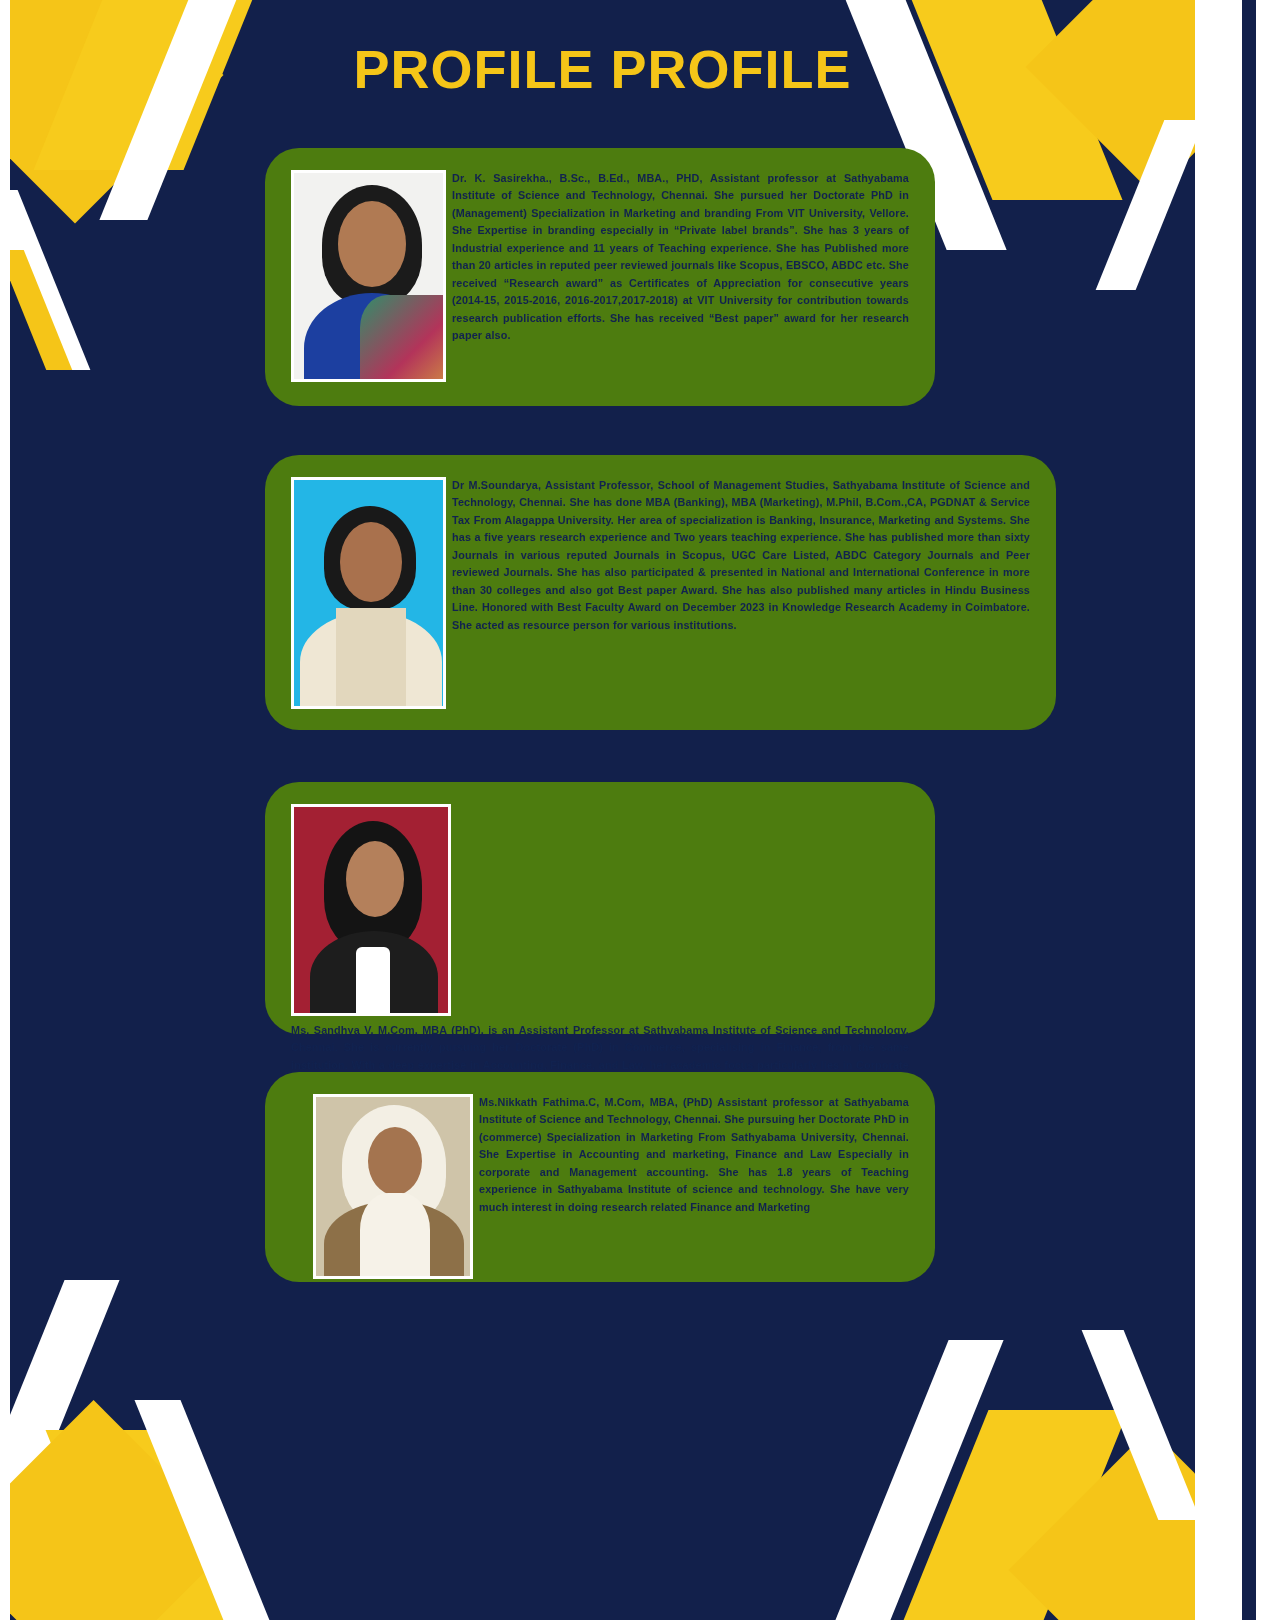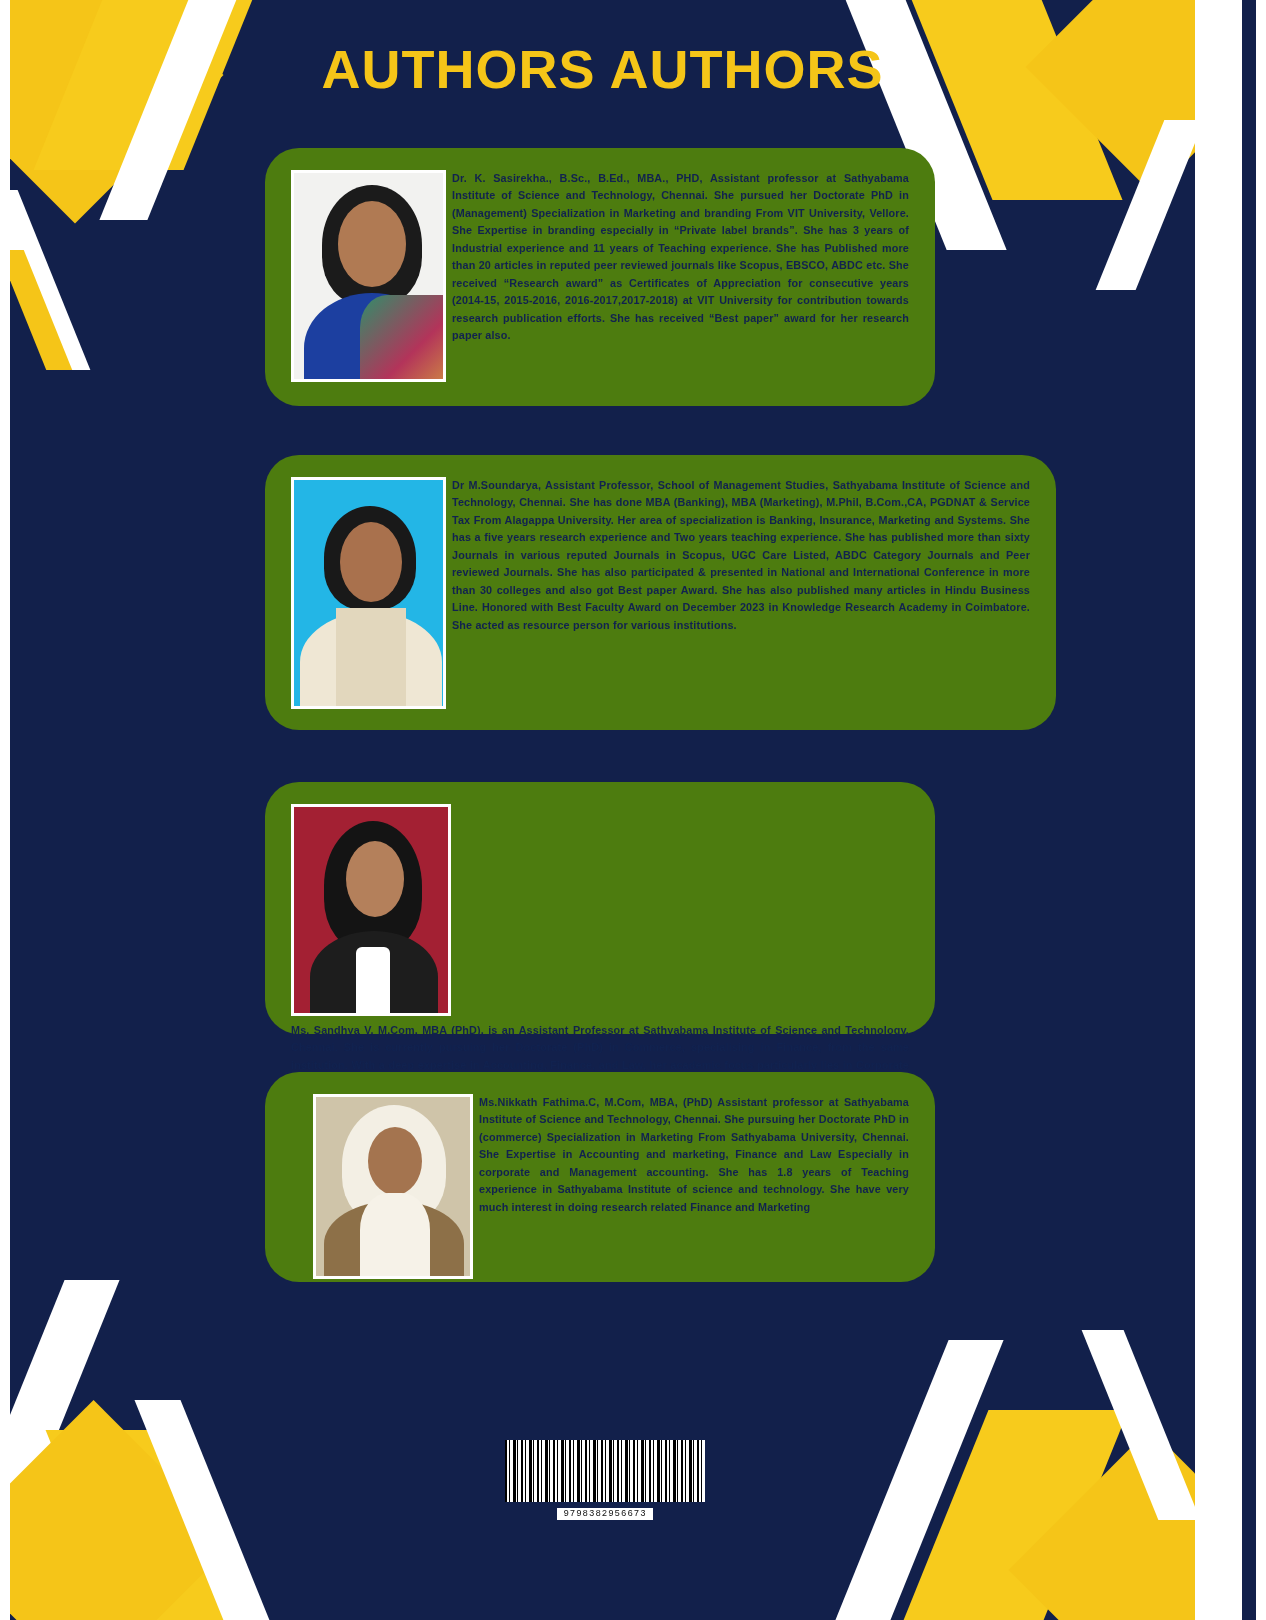--- a/index.html
+++ b/index.html
@@ -284,21 +284,21 @@
     <div class="shape bl-white-1"></div>
     <div class="shape bl-yellow-2"></div>
     <div class="shape bl-yellow-1"></div>
     <div class="shape bl-white-2"></div>
 
     <div class="shape br-white-1"></div>
     <div class="shape br-yellow-1"></div>
     <div class="shape br-yellow-2"></div>
     <div class="shape br-white-2"></div>
 
-    <div class="title">AUTHORS AUTHORS</div>
+    <div class="title">PROFILE PROFILE</div>
 
     <div class="cards">
 
       <div class="card c1">
         <div class="photo">
           <div class="p-bg" style="background:#f2f2f0;"></div>
           <div class="p-hair" style="left:28px; top:12px; width:100px; height:120px; background:#1b1b1b;"></div>
           <div class="p-head" style="left:44px; top:28px; width:68px; height:86px; background:#b07a53;"></div>
           <div class="p-body" style="left:10px; top:120px; width:136px; height:110px; background:#1c3fa0;"></div>
           <div style="position:absolute; left:66px; top:122px; width:90px; height:110px; background:linear-gradient(135deg,#2f8f6a,#b3345a 55%,#d8a33c); border-radius:30% 0 0 0;"></div>
@@ -334,23 +334,19 @@
           <div class="p-hair" style="left:26px; top:8px; width:104px; height:120px; background:#f3efe4;"></div>
           <div class="p-head" style="left:52px; top:30px; width:54px; height:68px; background:#a4744f;"></div>
           <div class="p-body" style="left:8px; top:104px; width:140px; height:86px; background:#8d7048;"></div>
           <div style="position:absolute; left:44px; top:96px; width:70px; height:92px; background:#f6f2e8; border-radius:40% 40% 0 0;"></div>
         </div>
         <div class="bio">Ms.Nikkath Fathima.C, M.Com, MBA, (PhD) Assistant professor at Sathyabama Institute of Science and Technology, Chennai. She pursuing her Doctorate PhD in (commerce) Specialization in Marketing From Sathyabama University, Chennai. She Expertise in Accounting and marketing, Finance and Law Especially in corporate and Management accounting. She has 1.8 years of Teaching experience in Sathyabama Institute of science and technology. She have very much interest in doing research related Finance and Marketing</div>
       </div>
 
     </div>
 
-    <div class="barcode-wrap">
-      <div class="barcode"></div>
-      <div class="barcode-num">9798382956673</div>
-    </div>
 
   </div>
 
   <div class="right-white"></div>
   <div class="right-navy-strip"></div>
 
 </div>
 
 </body></html>

